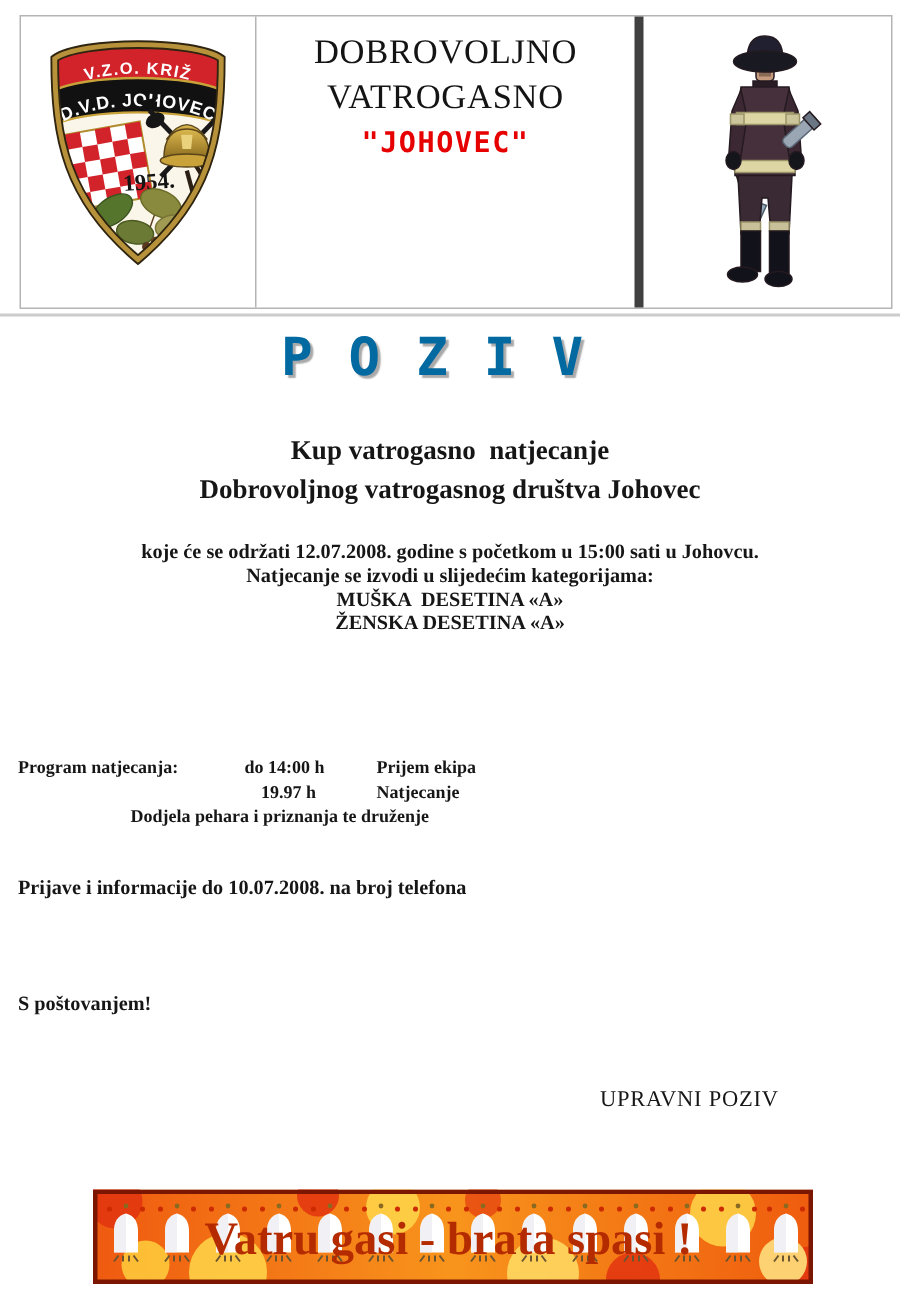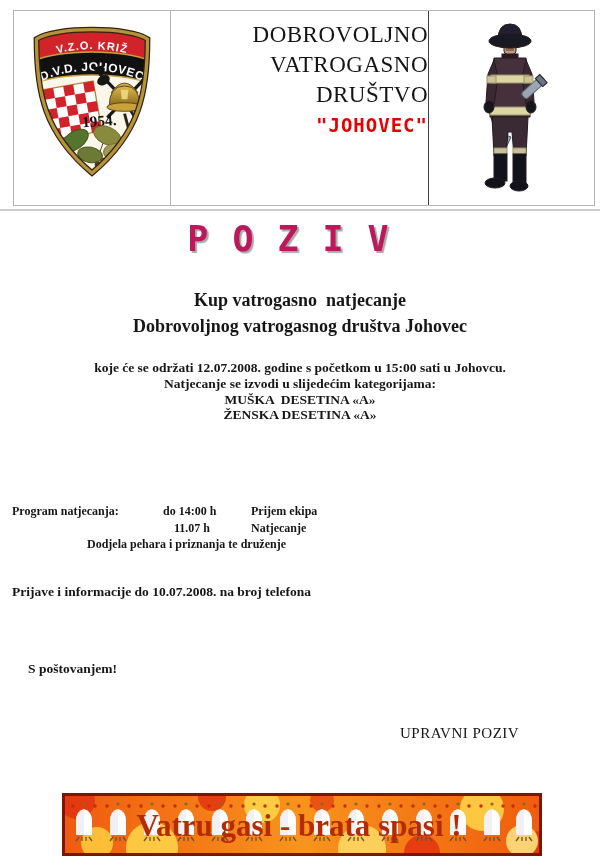--- a/index.html
+++ b/index.html
@@ -7,33 +7,33 @@
     position:relative; width:600px; height:866px; background:#ffffff;
     font-family:"Liberation Serif", serif; color:#161616; overflow:hidden;
   }
   
   .header-table {
     position:absolute; left:13px; top:10px; width:582px; height:196px;
     display:flex; border:1px solid #b4b4b4; box-sizing:border-box; background:#fff;
   }
   .cell { box-sizing:border-box; height:100%; }
   .cell-logo  { width:157px; border-right:1px solid #b4b4b4; display:flex; justify-content:center; align-items:flex-start; }
-  .cell-title { width:258px; border-right:1px solid #404040; text-align:right; padding-top:9px; }
+  .cell-title { width:258px; border-right:6px solid #404040; text-align:center; padding-top:9px; }
   .cell-fireman { flex:1; display:flex; justify-content:center; align-items:flex-start; }
   .title-line { font-size:23px; line-height:30px; letter-spacing:.5px; color:#141414; }
   .title-name {
     margin-top:4px; font-family:"DejaVu Sans Mono", monospace; font-weight:bold;
     font-size:19px; color:#e60000; letter-spacing:1px;
   }
   .header-rule { position:absolute; left:0; top:209px; width:600px; height:2px; background:#cccccc; }
   
   .poziv {
     position:absolute; left:0; top:219px; width:100%; text-align:center;
     font-family:"DejaVu Sans Mono", monospace; font-weight:bold; font-size:35px;
-    letter-spacing:24px; color:#be185d; text-shadow:2px 2px 1px #a9a9a9;
+    letter-spacing:24px; color:#0369a1; text-shadow:2px 2px 1px #a9a9a9;
   }
   
   .pre { white-space:pre-wrap; }
   .subtitle {
     position:absolute; left:0; top:287px; width:100%; text-align:center;
     font-weight:bold; font-size:18px; line-height:26px;
   }
   .intro {
     position:absolute; left:0; top:360px; width:100%; text-align:center;
     font-weight:bold; font-size:13.5px; line-height:15.8px;
@@ -45,21 +45,21 @@
   
   .program { position:absolute; left:12px; top:503px; font-weight:bold; font-size:12px; line-height:16.5px; }
   .prow { display:flex; }
   .pcol-label { width:151px; }
   .pcol-time  { width:88px;  box-sizing:border-box; }
   .pcol-time.indent { padding-left:11px; }
   .pextra { margin-left:75px; }
   
   .contact { position:absolute; left:12px; top:584px; font-weight:bold; font-size:13.5px; }
   .phones  { position:absolute; left:332px; top:584px; font-weight:bold; font-size:13.5px; line-height:18px; }
-  .closing { position:absolute; left:28px; top:661px; font-weight:bold; font-size:13.5px; }
+  .closing { position:absolute; left:12px; top:661px; font-weight:bold; font-size:13.5px; }
   .signature { position:absolute; left:400px; top:725px; font-size:15px; letter-spacing:.5px; }
   
   .banner { position:absolute; left:62px; top:793px; width:480px; height:63px;border-radius:11px; }
   .banner svg { display:block; }
 </style>
 </head>
 <body>
 
 <div class="page">
 
@@ -145,21 +145,20 @@
         </g>
 
         <path d="M12,26 C30,13 110,13 128,26 C128,82 120,124 70,166 C20,124 12,82 12,26 Z" fill="none" stroke="#2e2410" stroke-width="6"></path>
         <path d="M12,26 C30,13 110,13 128,26 C128,82 120,124 70,166 C20,124 12,82 12,26 Z" fill="none" stroke="#b8923a" stroke-width="3.4"></path>
       </svg>
     </div>
 
     <div class="cell cell-title">
       <div class="title-line">DOBROVOLJNO</div>
       <div class="title-line">VATROGASNO</div>
-      <div class="title-line">DRUŠTVO</div>
       <div class="title-name">"JOHOVEC"</div>
     </div>
 
     <div class="cell cell-fireman">
       <svg viewBox="0 0 96 192" width="96" height="192" style="margin-top:3px">
         <g stroke="#241a20" stroke-width="1">
 
           <path d="M26,96 L37,131" stroke="#2a2320" stroke-width="3.5" fill="none"></path>
           <path d="M31,117 L47,123 L41,136 L30,130 Z" fill="#93a7b8" stroke="#4a5a66"></path>
 
@@ -217,21 +216,21 @@
 
 
   <div class="program">
     <div class="prow">
       <span class="pcol-label">Program natjecanja:</span>
       <span class="pcol-time">do 14:00 h</span>
       <span class="pcol-desc">Prijem ekipa</span>
     </div>
     <div class="prow">
       <span class="pcol-label"></span>
-      <span class="pcol-time indent">11.07 h</span>
+      <span class="pcol-time indent">19.97 h</span>
       <span class="pcol-desc">Natjecanje</span>
     </div>
     <div class="pextra">Dodjela pehara i priznanja te druženje</div>
   </div>
 
   <div class="contact">Prijave i informacije do 10.07.2008. na broj telefona</div>
 
   <div class="closing">S poštovanjem!</div>
   <div class="signature">UPRAVNI POZIV</div>
 

